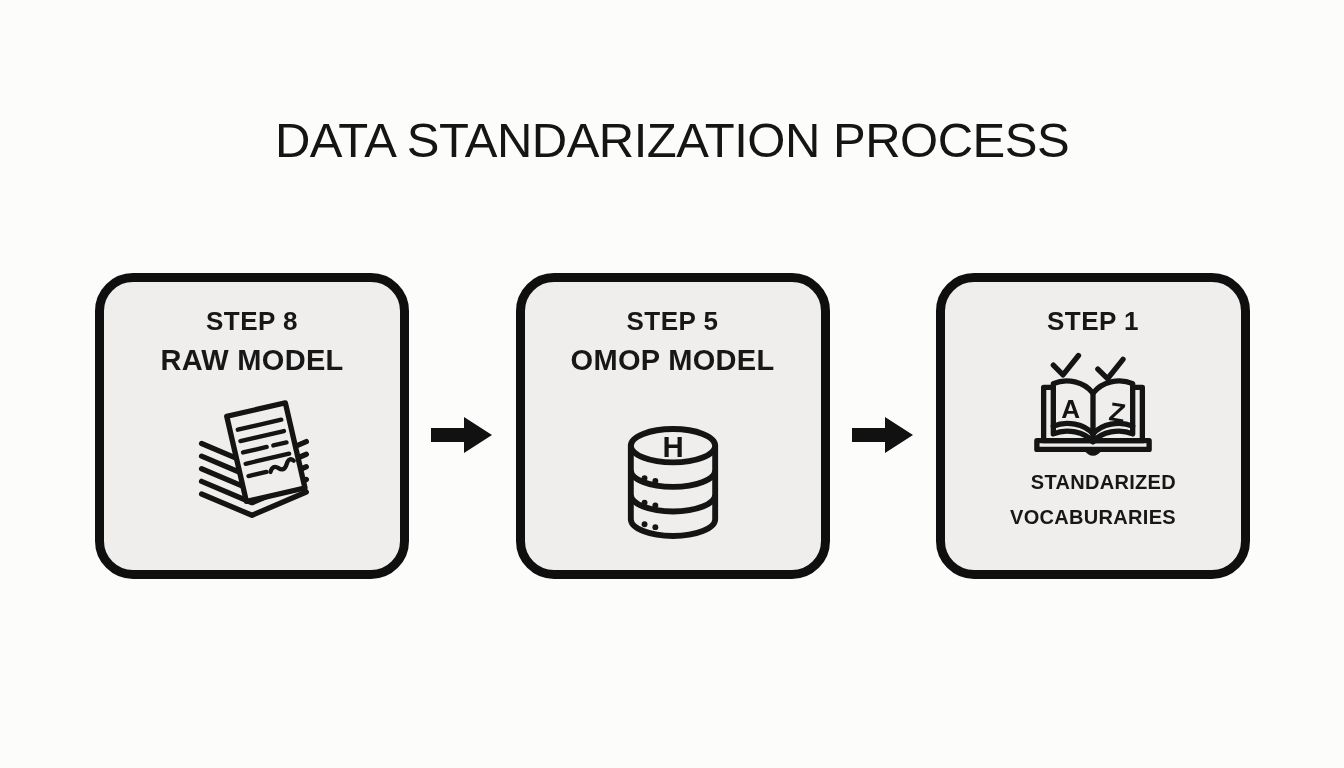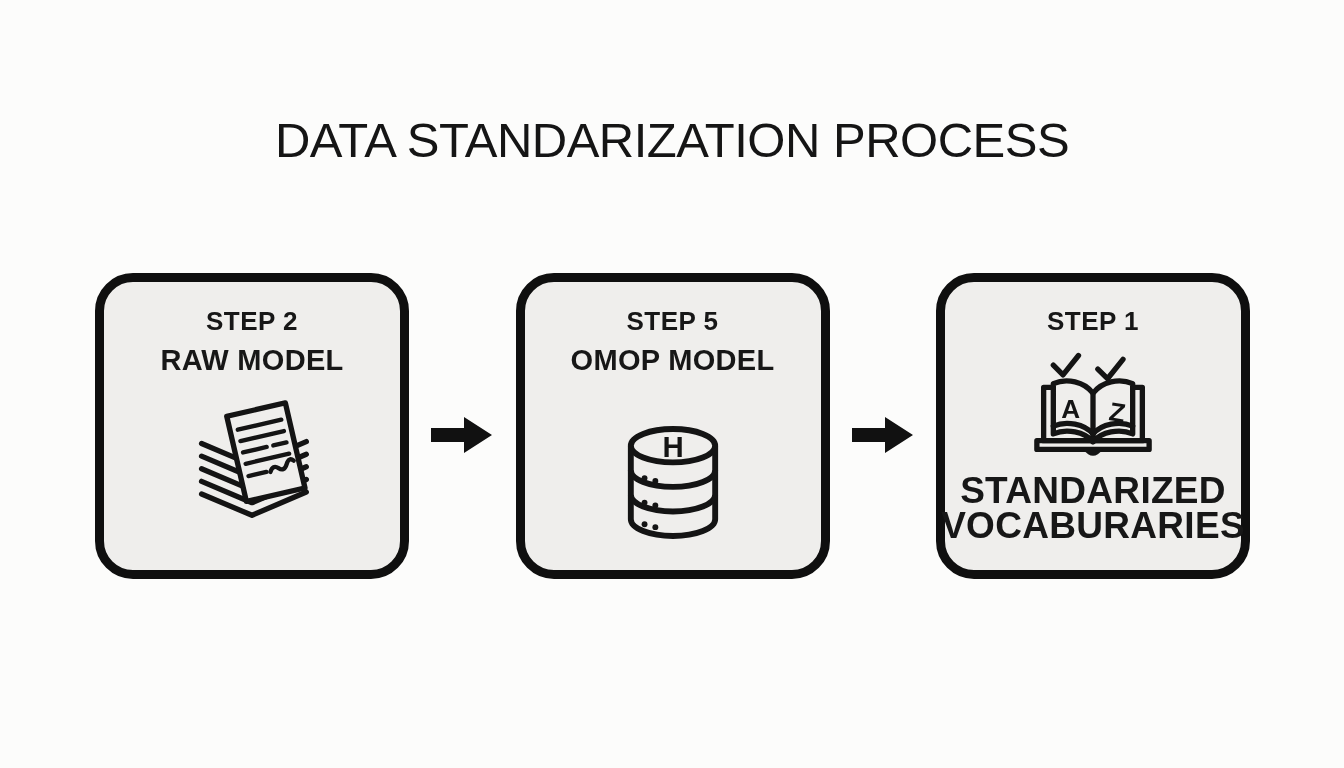--- a/index.html
+++ b/index.html
@@ -48,25 +48,26 @@
     font-weight: 700;
     letter-spacing: 0.5px;
   }
   .step-name {
     margin-top: 7px;
     font-size: 29px;
     font-weight: 700;
     letter-spacing: 0.3px;
   }
   .step-name-2line {
-    margin-top: 12px;
-    font-size: 37px;
+    margin-top: 4px;
+    font-size: 20px;
     font-weight: 700;
     line-height: 35px;
     letter-spacing: 0.3px;
+    text-align: right;
   }
   .icon-docs   { margin-top: 20px; }
   .icon-db     { margin-top: 44px; }
   .icon-book   { margin-top: 4px; }
   .flow-arrow {
     margin-top: 140px;
     flex: 0 0 auto;
     display: block;
   }
   svg text {
@@ -74,21 +75,21 @@
   }
 </style>
 </head>
 <body>
 
 <div class="title">DATA STANDARIZATION PROCESS</div>
 
 <div class="flow-row">
 
   <div class="step-box">
-    <div class="step-label">STEP 2</div>
+    <div class="step-label">STEP 8</div>
     <div class="step-name">RAW MODEL</div>
     <svg class="icon-docs" width="132" height="128" viewBox="0 0 132 132" aria-hidden="true">
       <g fill="none" stroke="#141414" stroke-width="5.5" stroke-linejoin="round" stroke-linecap="round">
         <path d="M14 48 L66 70 L122 46"></path>
         <path d="M14 61 L66 83 L122 59"></path>
         <path d="M14 74 L66 96 L122 72"></path>
         <path d="M14 87 L66 109 L122 85"></path>
         <path d="M14 100 L66 122 L122 98"></path>
       </g>
       <g transform="rotate(-13 80 60)">

